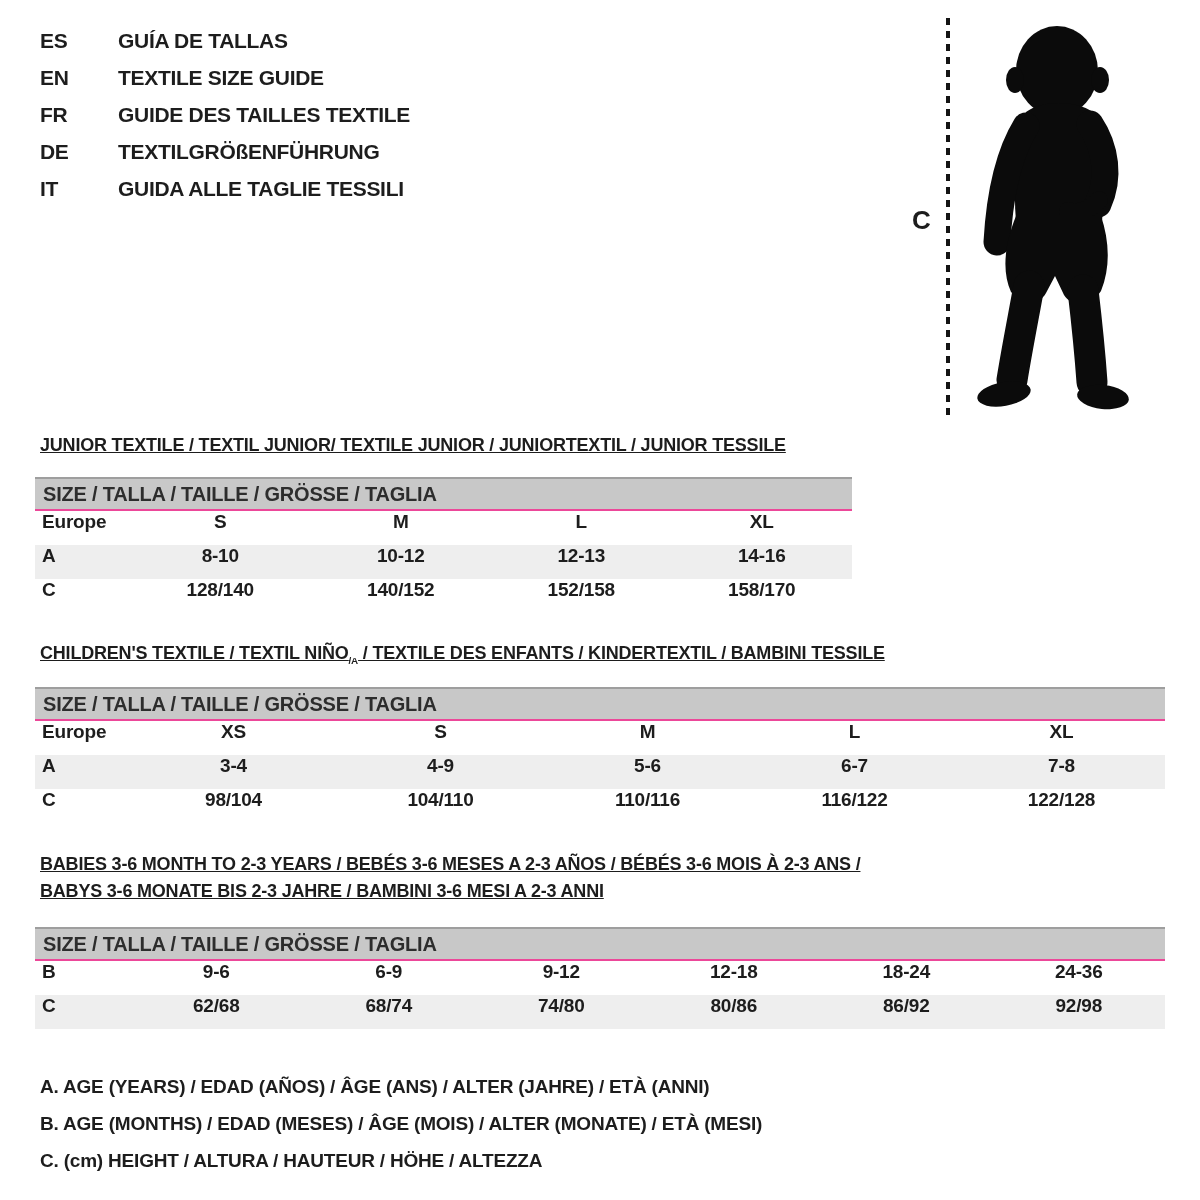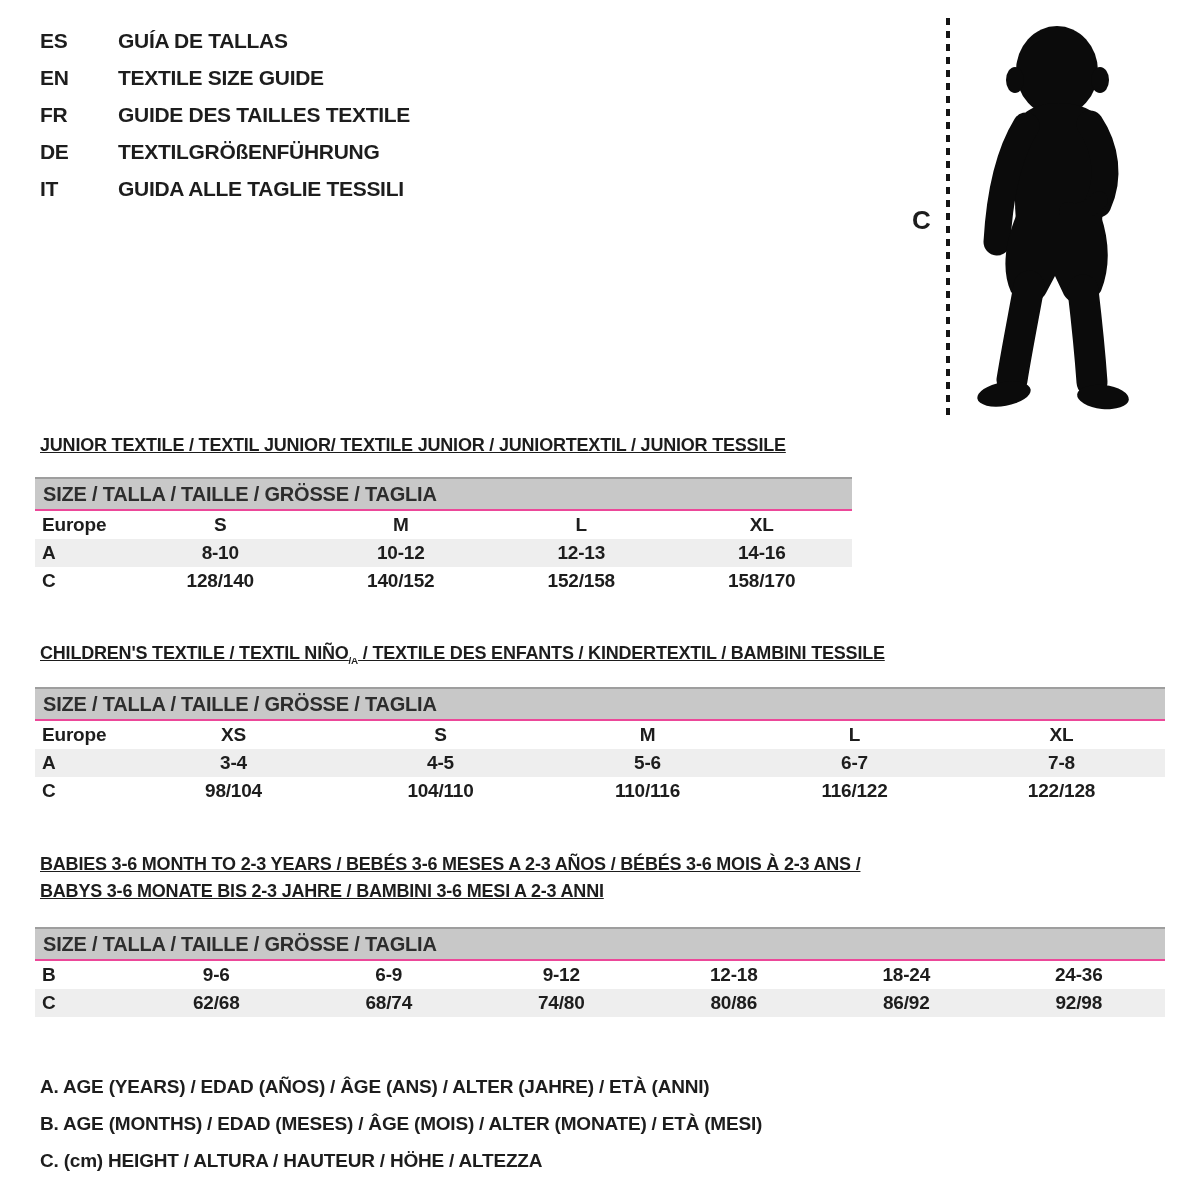--- a/index.html
+++ b/index.html
@@ -40,21 +40,21 @@
 
   
   .size-table{left:35px;}
   .size-bar{
     height:34px;background:var(--size-bar-bg);
     border-top:2px solid var(--size-bar-border);
     border-bottom:2px solid #ec4899;
     display:flex;align-items:center;padding-left:8px;
     font-size:20px;color:#2d2d2d;letter-spacing:-0.2px;white-space:nowrap;
   }
-  .t-row{display:flex;height:28px;align-items:center;font-size:19px;letter-spacing:-0.2px;}
+  .t-row{display:flex;height:34px;align-items:flex-start;font-size:19px;letter-spacing:-0.2px;}
   .t-row.alt{background:var(--row-alt-bg);}
   .t-label{width:95px;flex:0 0 95px;padding-left:7px;text-align:left;}
   .t-cell{flex:1;text-align:center;}
 
   
   .legend{left:40px;top:1075px;}
   .legend-line{font-size:19px;line-height:24px;margin-bottom:13px;white-space:nowrap;letter-spacing:-0.2px;}
 </style>
 </head>
 <body>
@@ -140,21 +140,21 @@
     <div class="t-label">Europe</div>
     <div class="t-cell">XS</div>
     <div class="t-cell">S</div>
     <div class="t-cell">M</div>
     <div class="t-cell">L</div>
     <div class="t-cell">XL</div>
   </div>
   <div class="t-row alt">
     <div class="t-label">A</div>
     <div class="t-cell">3-4</div>
-    <div class="t-cell">4-5</div>
+    <div class="t-cell">4-9</div>
     <div class="t-cell">5-6</div>
     <div class="t-cell">6-7</div>
     <div class="t-cell">7-8</div>
   </div>
   <div class="t-row">
     <div class="t-label">C</div>
     <div class="t-cell">98/104</div>
     <div class="t-cell">104/110</div>
     <div class="t-cell">110/116</div>
     <div class="t-cell">116/122</div>

